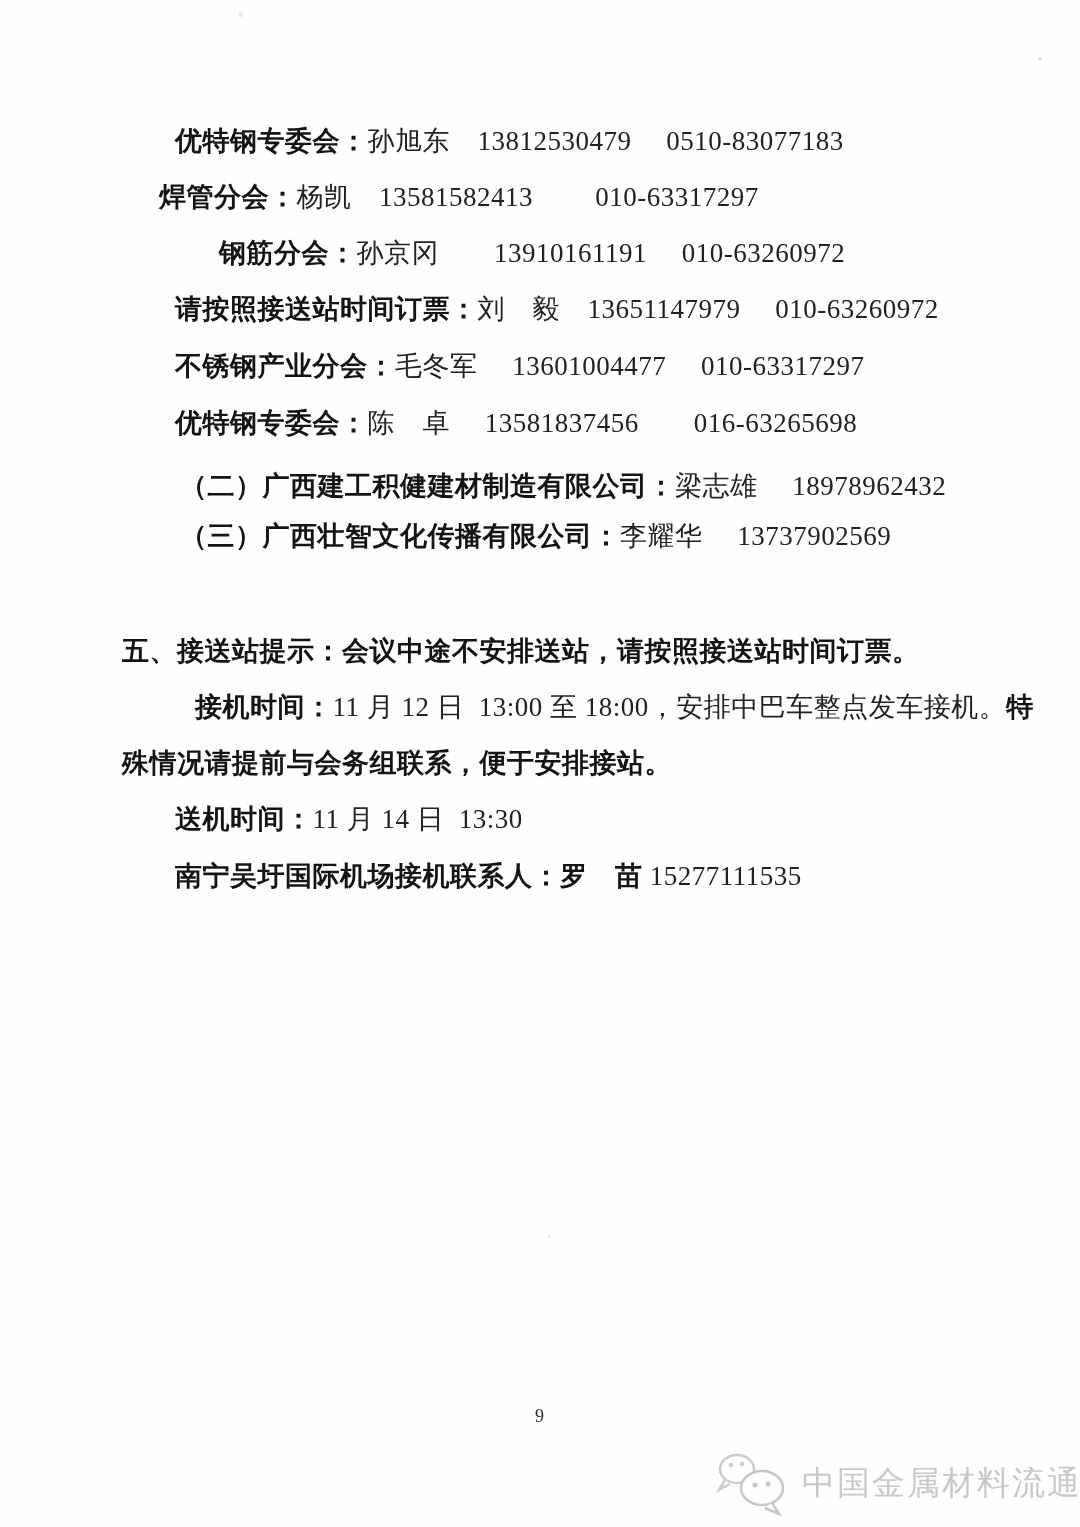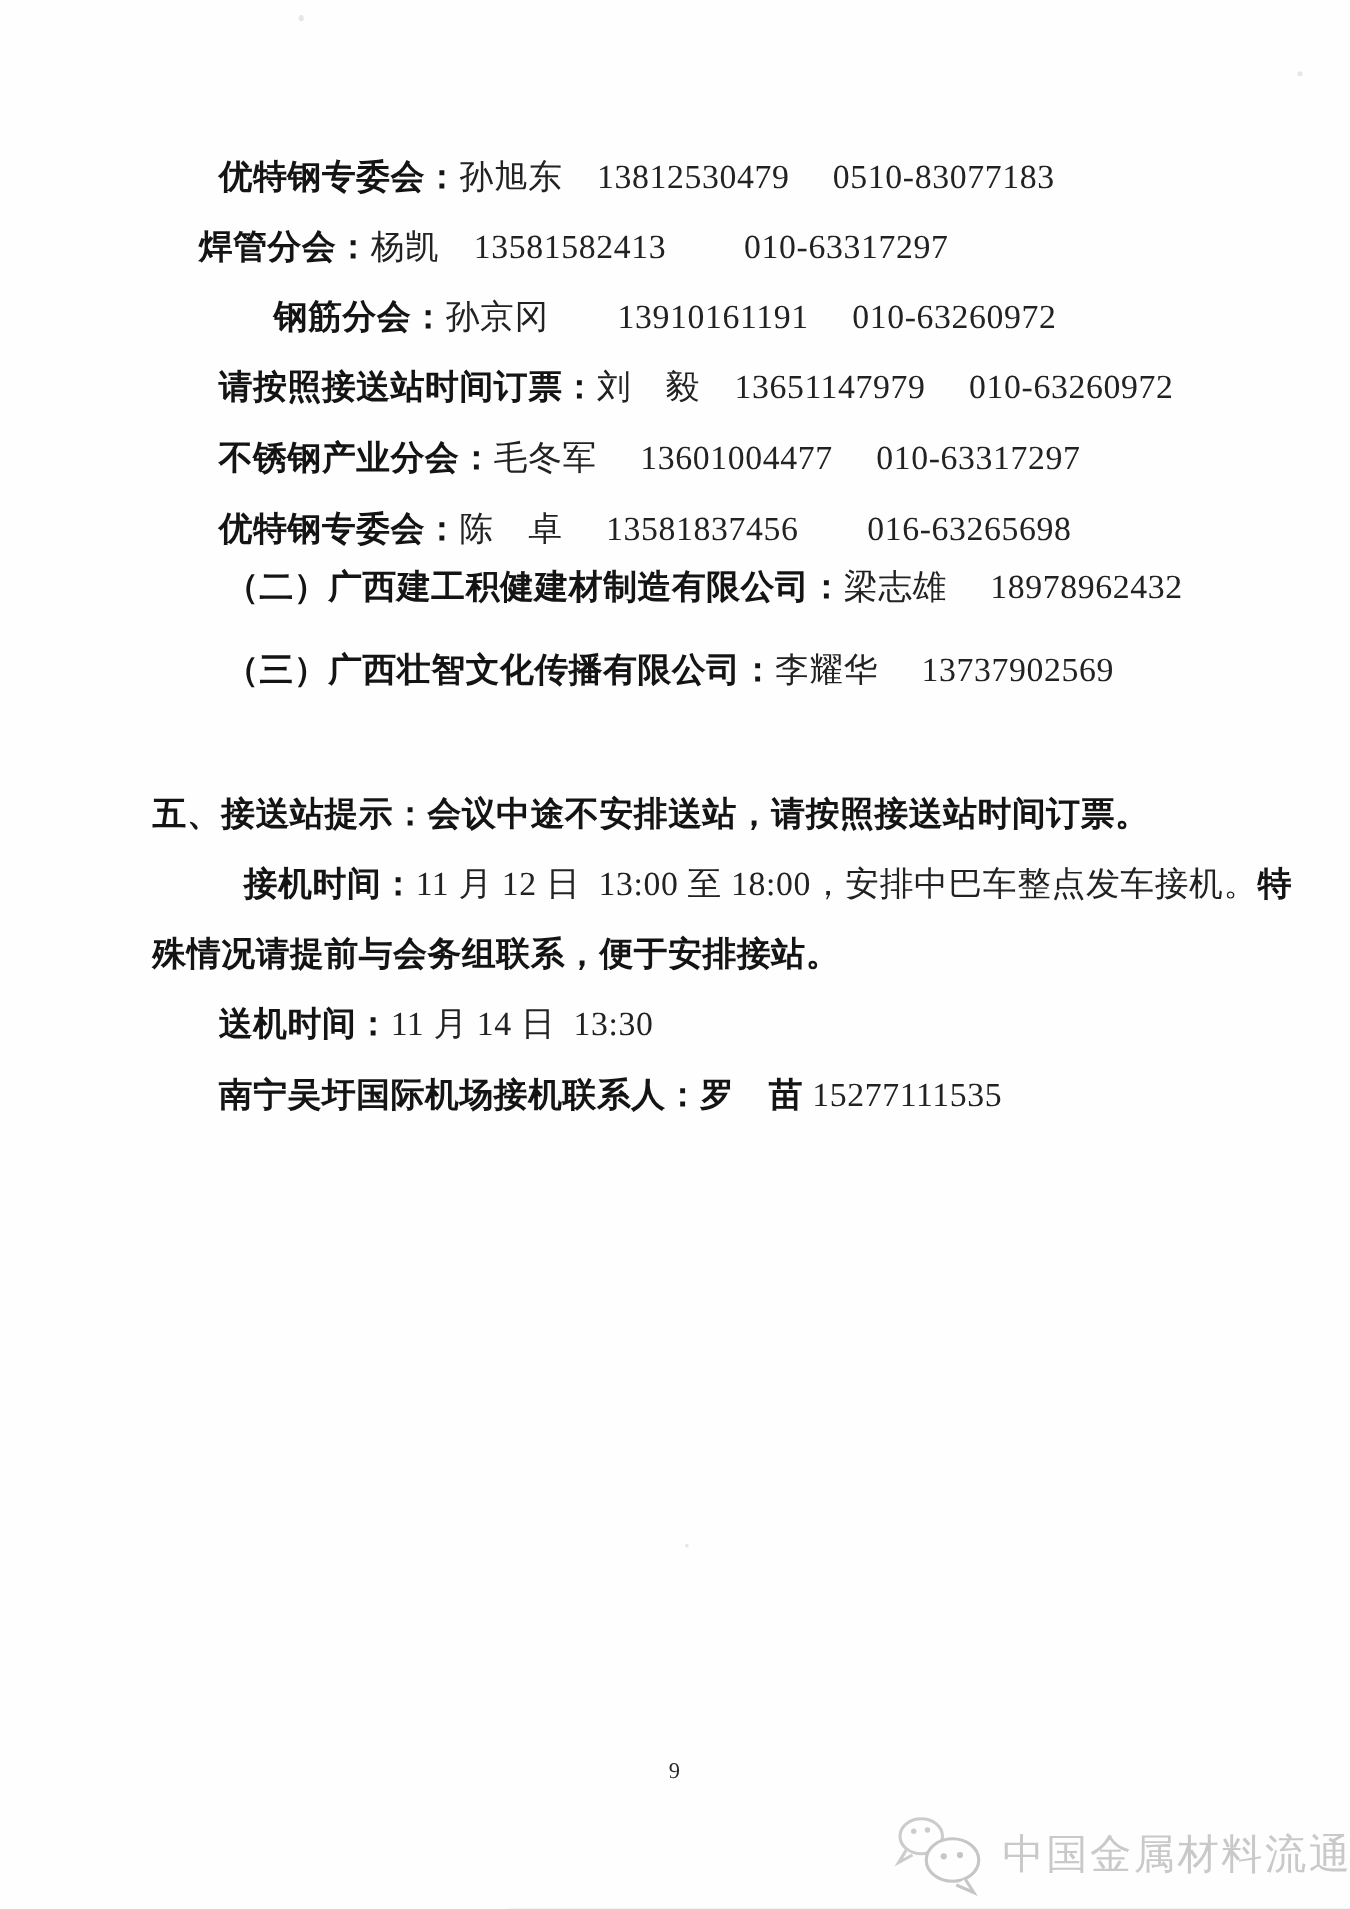--- a/index.html
+++ b/index.html
@@ -28,21 +28,21 @@
     font-weight:400;
     color:#222222;
   }
   
   .l1{top:124px;left:175px;}
   .l2{top:180px;left:159px;}
   .l3{top:236px;left:175px;margin-left:44px;}
   .l4{top:292px;left:175px;}
   .l5{top:349px;left:175px;}
   .l6{top:406px;left:175px;}
-  .l7{top:452px;left:180px;}
+  .l7{top:469px;left:180px;}
   .l8{top:519px;left:180px;}
   .l9{top:634px;left:122px;}
   .l10{top:690px;left:175px;margin-left:20px;}
   .l11{top:746px;left:122px;}
   .l12{top:802px;left:175px;}
   .l13{top:859px;left:175px;text-align:center;}
   .page-number{
     position:absolute;
     top:1406px;left:0;right:0;
     text-align:center;

